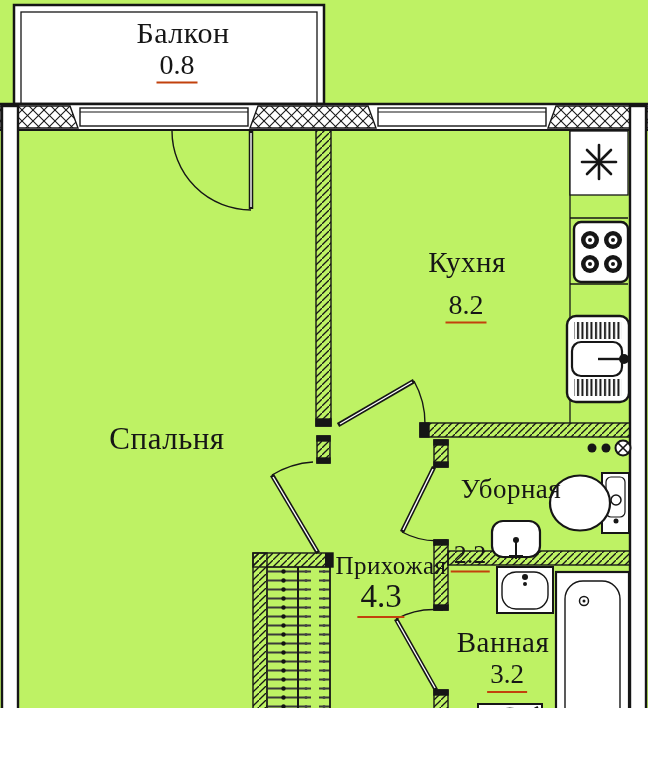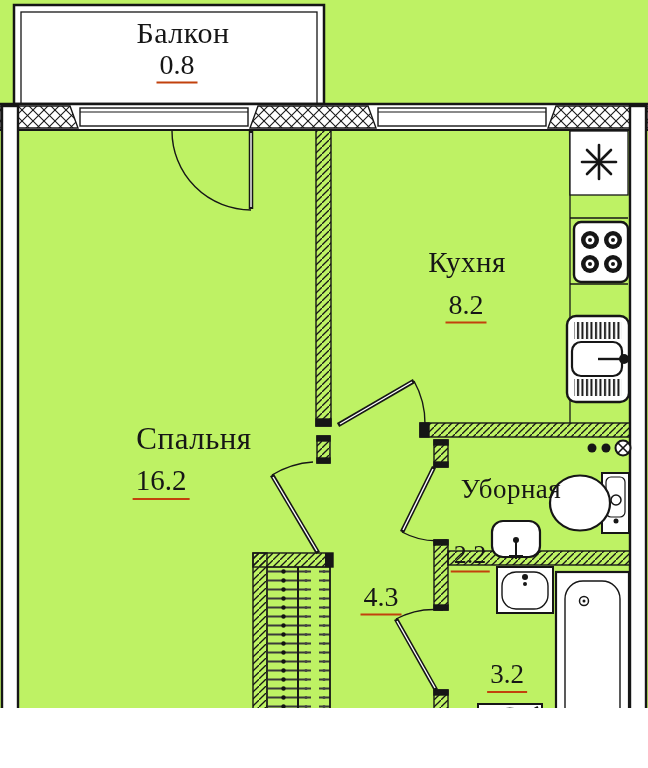--- a/index.html
+++ b/index.html
@@ -224,23 +224,24 @@
     </g>
   </g>
 </svg>
 
 <div class="room-label" style="left:183px;top:33px;font-size:30px;">Балкон</div>
 <div class="area-label" style="left:177px;top:67px;font-size:28px;">0.8</div>
 
 <div class="room-label" style="left:467px;top:262px;font-size:29px;text-align:right;">Кухня</div>
 <div class="area-label" style="left:466px;top:307px;font-size:28px;">8.2</div>
 
-<div class="room-label" style="left:167px;top:438px;font-size:31px;margin-left:27px;">Спальня</div>
-<div class="area-label" style="left:161px;top:483px;font-size:29px;">16.2</div>
+<div class="room-label" style="left:167px;top:438px;font-size:31px;">Спальня</div>
 
 <div class="room-label" style="left:495px;top:489px;font-size:27px;margin-left:16px;">Уборная</div>
 <div class="area-label" style="left:470px;top:527px;font-size:26px;margin-top:30px;">2.2</div>
 
-<div class="area-label" style="left:381px;top:599px;font-size:28px;">4.3</div>
-
+<div class="room-label" style="left:391px;top:565px;font-size:25px;">Прихожая</div>
+<div class="area-label" style="left:381px;top:599px;font-size:33px;">4.3</div>
+
+<div class="room-label" style="left:503px;top:642px;font-size:29px;">Ванная</div>
 <div class="area-label" style="left:507px;top:677px;font-size:27px;">3.2</div>
 
 </div>
 
 </body></html>

